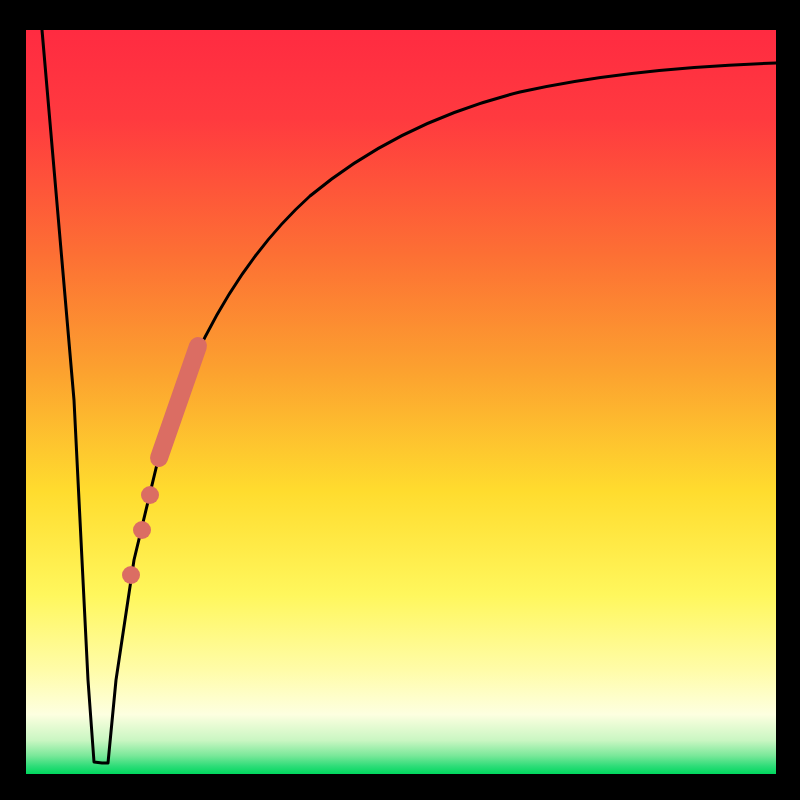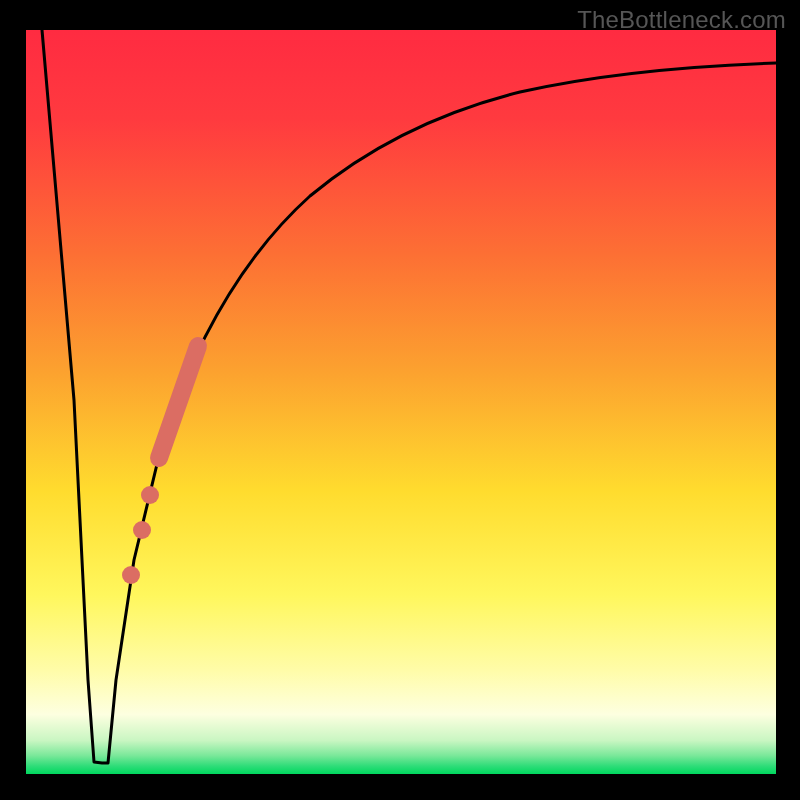--- a/index.html
+++ b/index.html
@@ -45,21 +45,20 @@
   }
   .dot {
     fill: #db6d63;
   }
 </style>
 </head>
 <body>
 
 <div class="frame">
 
-  <div class="attribution">TheBottleneck.com</div>
 
   <svg width="800" height="800" viewBox="0 0 800 800">
     <defs>
 
       <linearGradient id="bg-grad" x1="0" y1="0" x2="0" y2="1">
         <stop offset="0.00" stop-color="#ff2b41"></stop>
         <stop offset="0.12" stop-color="#ff3a3f"></stop>
         <stop offset="0.30" stop-color="#fd6f34"></stop>
         <stop offset="0.46" stop-color="#fca22f"></stop>
         <stop offset="0.62" stop-color="#ffdc2e"></stop>

